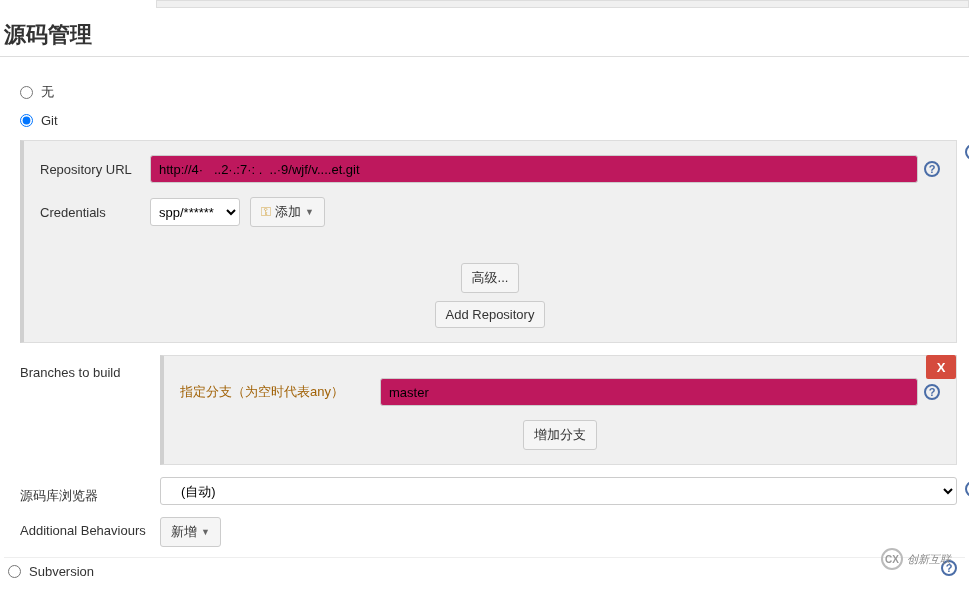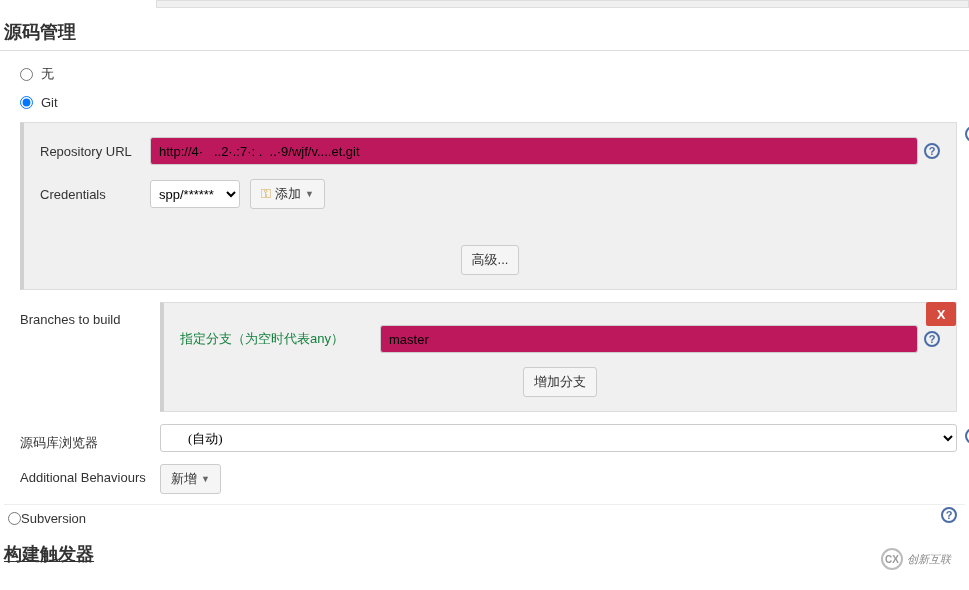--- a/index.html
+++ b/index.html
@@ -1,39 +1,39 @@
 <!DOCTYPE html>
 <html><head>
 <meta charset="utf-8">
 <style>
 * { box-sizing: border-box; margin: 0; padding: 0; }
 body { font-family: Helvetica, Arial, sans-serif; font-size: 13px; color: #333; background: #fff; width: 969px; }
-.section-header { font-size: 18px; font-weight: bold; padding: 6px 4px; border-bottom: 1px solid #ddd; margin-bottom: 8px; }
+.section-header { font-size: 22px; font-weight: bold; padding: 6px 4px; border-bottom: 1px solid #ddd; margin-bottom: 20px; }
 .form-area { padding: 0 4px; }
 .radio-row { padding: 6px 0 6px 16px; display: flex; align-items: center; gap: 8px; }
 .radio-row input[type=radio] { width: 13px; height: 13px; }
 .row { display: flex; padding: 6px 0 6px 16px; position: relative; }
 .row-label { width: 140px; padding-top: 10px; flex-shrink: 0; color: #333; }
 .row-body { flex: 1; margin-right: 8px; position: relative; }
 .box { background: #f0f0f0; border: 1px solid #ddd; border-left: 4px solid #d0d0d0; padding: 14px 16px; position: relative; }
 .field-line { display: flex; align-items: center; margin-bottom: 14px; }
 .field-label { width: 110px; flex-shrink: 0; color: #333; }
-.field-label-wide { width: 200px; flex-shrink: 0; color: #15803d; }
+.field-label-wide { width: 200px; flex-shrink: 0; color: #a16207; }
 .text-input { flex: 1; height: 28px; padding: 3px 8px; border: 1px solid #ccc; border-radius: 3px; font-size: 13px; background: #be185d; }
 .select-input { width: 90px; height: 28px; border: 1px solid #ccc; border-radius: 3px; padding: 3px 4px; font-size: 13px; background: #fff; }
 .btn { background: #f5f5f5; border: 1px solid #ccc; border-radius: 3px; padding: 5px 10px; font-size: 13px; cursor: pointer; color: #333; display: inline-flex; align-items: center; gap: 4px; }
 .btn-row-right { display: flex; justify-content: center; margin-top: 8px; }
 .help-icon { width: 16px; height: 16px; border-radius: 50%; border: 2px solid #4a6da7; color: #4a6da7; font-size: 11px; font-weight: bold; display: inline-flex; align-items: center; justify-content: center; cursor: pointer; flex-shrink: 0; margin-left: 6px; }
 .help-out { position: absolute; right: -24px; top: 4px; }
 .help-section { position: absolute; right: 8px; top: 2px; }
 .close-x { position: absolute; right: 0; top: -1px; width: 30px; height: 24px; background: #d54b3d; color: #fff; display: flex; align-items: center; justify-content: center; font-weight: bold; font-size: 13px; cursor: pointer; border-radius: 2px; }
-.full-select { width: 100%; height: 28px; border: 1px solid #ccc; border-radius: 3px; padding: 3px 23px; font-size: 13px; background: #fff; font-family: Liberation Serif, serif; }
+.full-select { width: 100%; height: 28px; border: 1px solid #ccc; border-radius: 3px; padding: 3px 16px; font-size: 13px; background: #fff; }
 .key-icon { color: #d4a84b; font-size: 13px; }
 .caret { font-size: 9px; color: #666; }
-.bottom-radio { padding: 6px 0 10px 4px; display: flex; position: relative; }
+.bottom-radio { padding: 6px 0 10px 4px; display: flex; gap: 8px; position: relative; }
 .watermark { position: fixed; right: 18px; bottom: 20px; display: flex; align-items: center; gap: 4px; color: #888; font-size: 11px; font-style: italic; }
 .watermark-circle { width: 22px; height: 22px; border: 2px solid #bbb; border-radius: 50%; display: flex; align-items: center; justify-content: center; font-size: 10px; font-weight: bold; color: #999; font-style: normal; }
 .gap-top { border-top: 1px solid #eee; margin-top: 4px; }
 .top-bar { height: 8px; background: #f0f0f0; border: 1px solid #ddd; margin-left: 156px; margin-bottom: 6px; }
 </style>
 </head>
 <body>
 
 <div class="top-bar"></div>
 
@@ -67,20 +67,25 @@
           </select>
           <button class="btn" style="margin-left:10px;">
             <span class="key-icon">⚿</span>
             <span>添加</span>
             <span class="caret">▼</span>
           </button>
         </div>
         <div class="btn-row-right">
           <button class="btn">
             <span>高级...</span>
+          </button>
+        </div>
+        <div class="btn-row-right">
+          <button class="btn">
+            <span>Add Repository</span>
           </button>
         </div>
       </div>
     </div>
   </div>
 
   <div class="row">
     <div class="row-label">Branches to build</div>
     <div class="row-body">
       <div class="box" style="padding-top:22px;">

